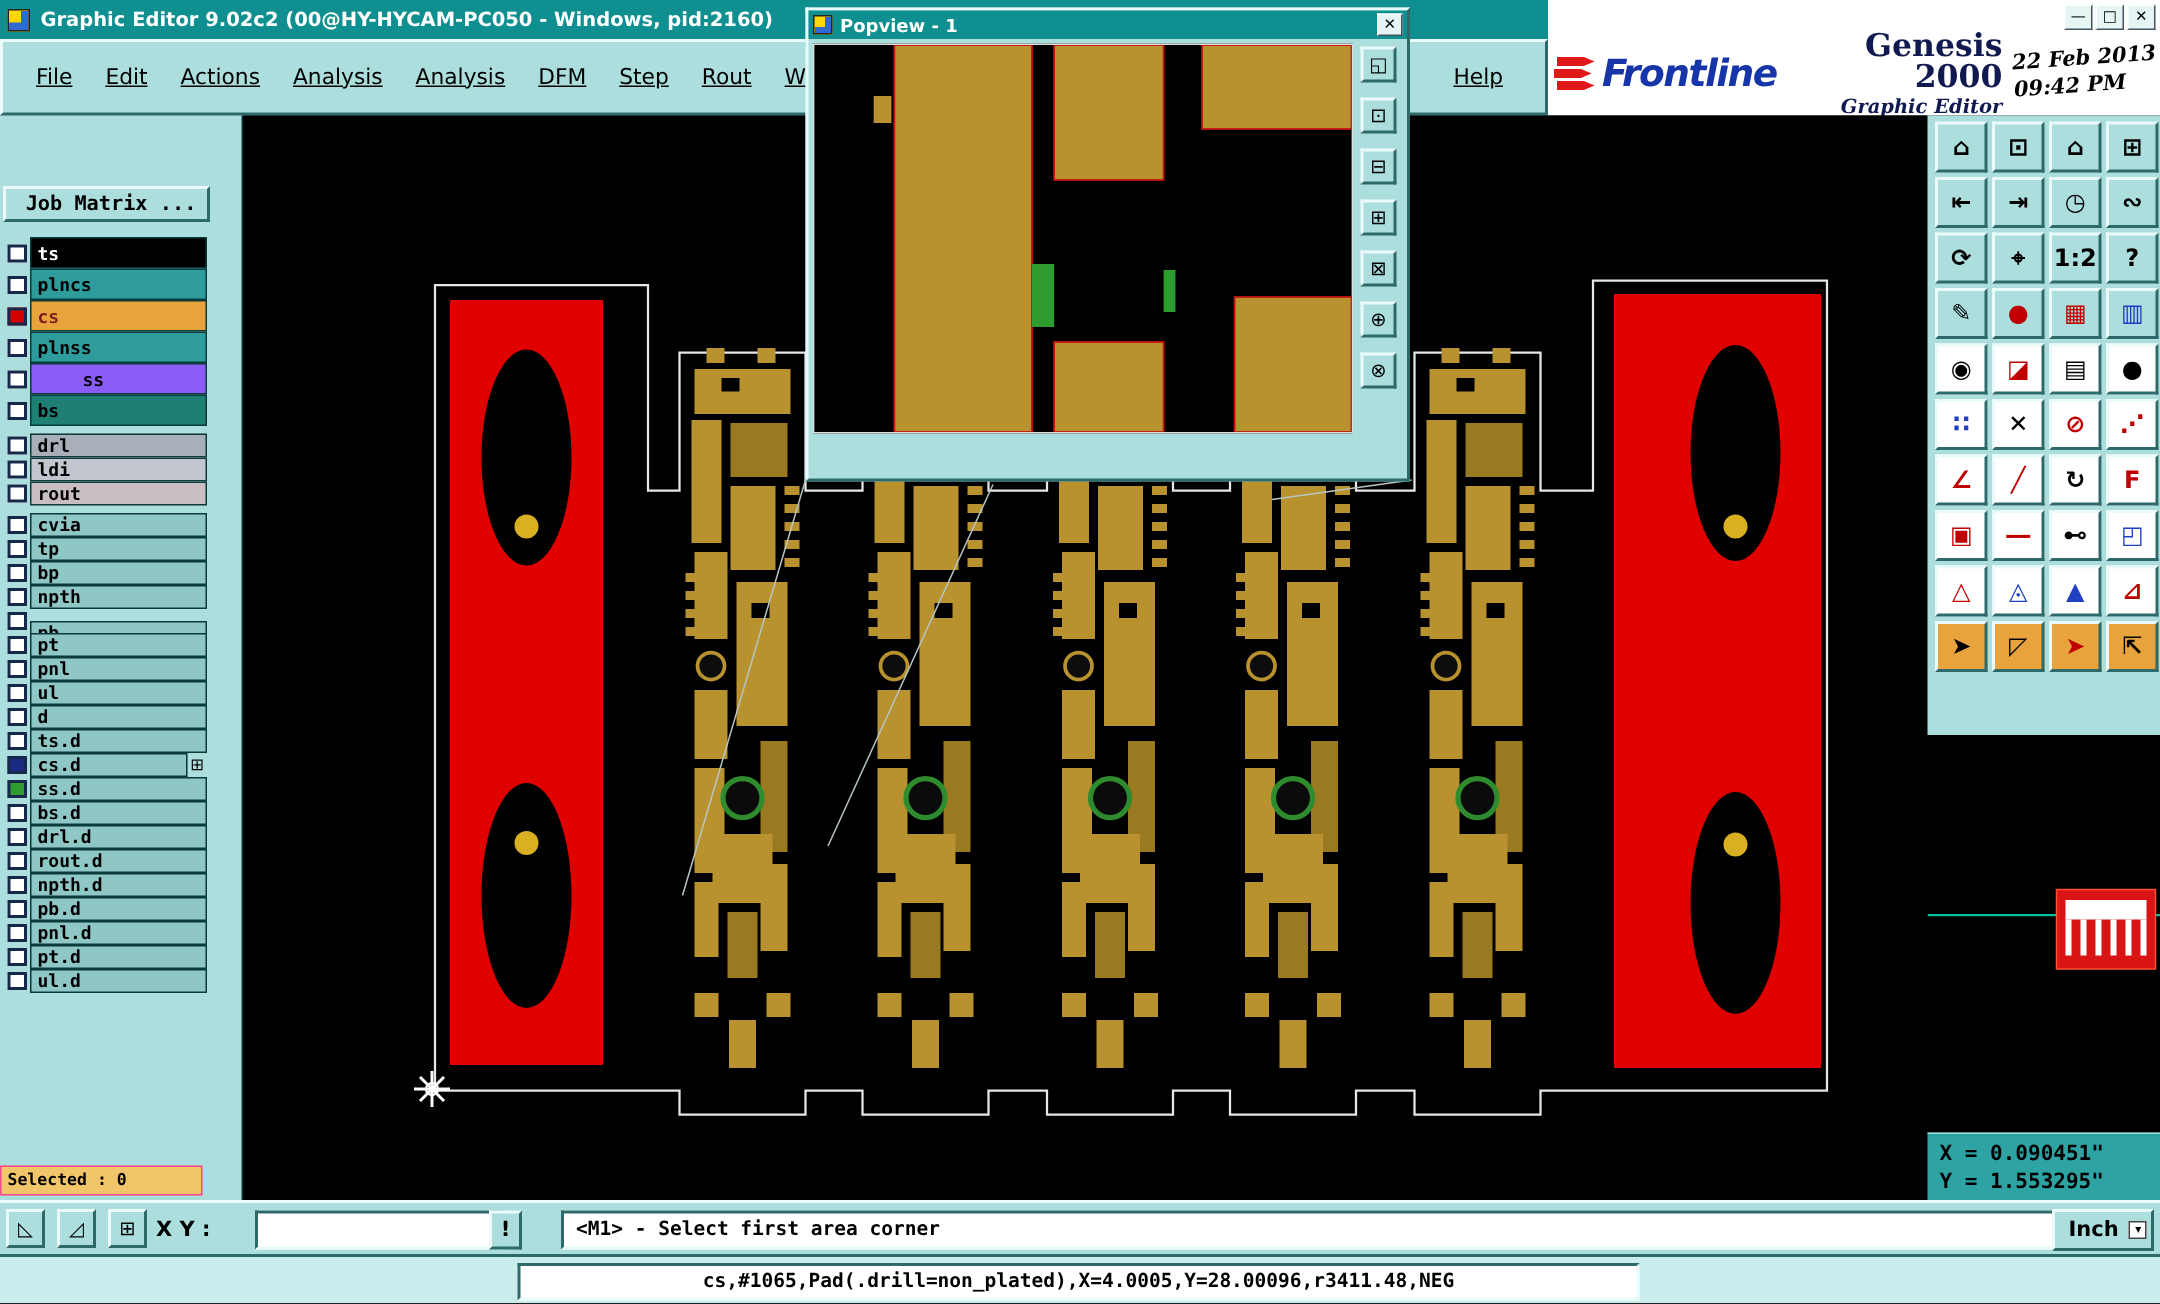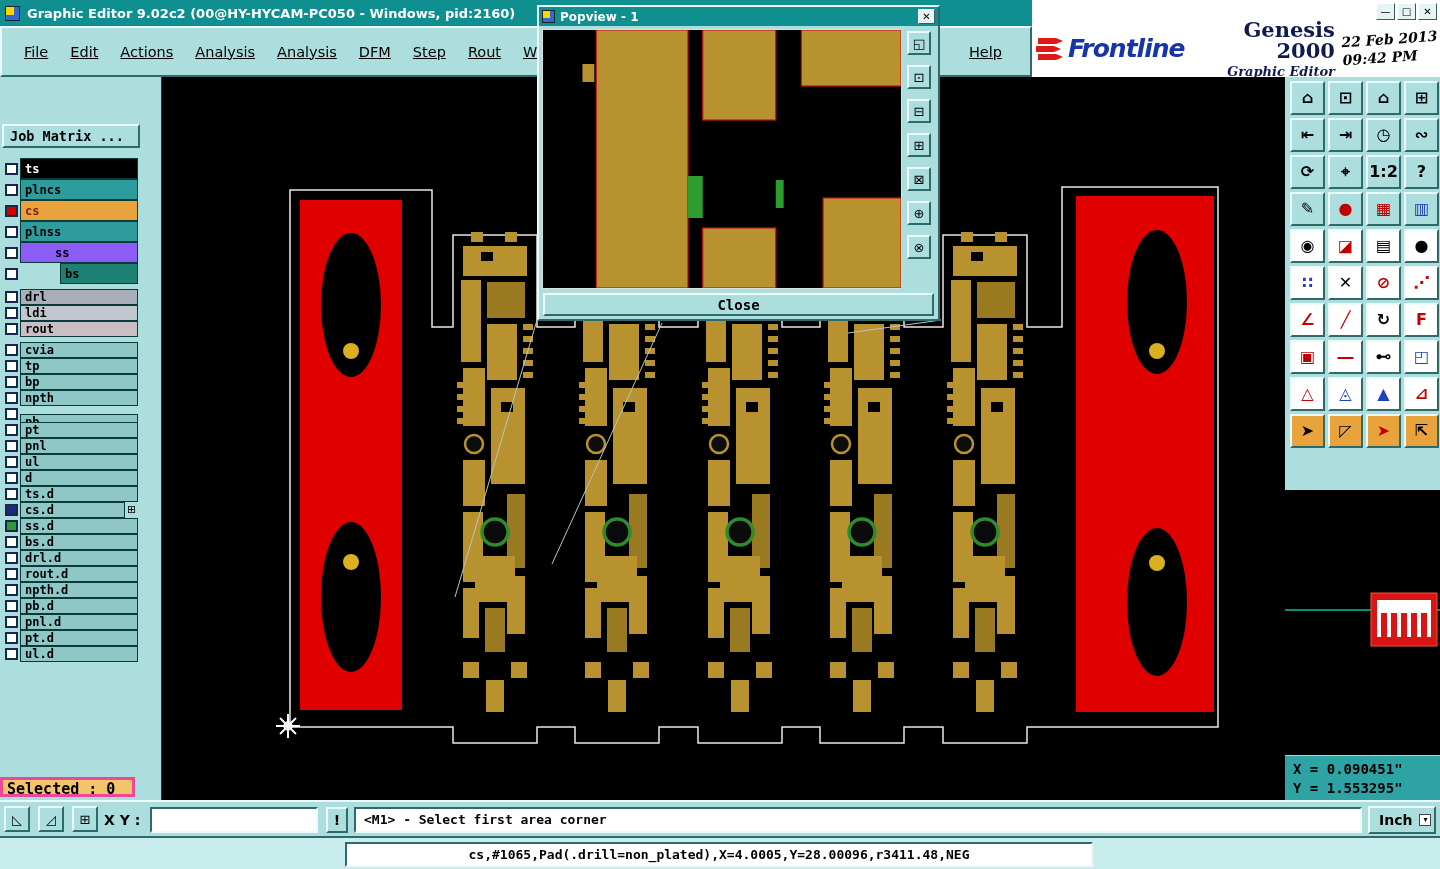--- a/index.html
+++ b/index.html
@@ -1,19 +1,19 @@
 <!DOCTYPE html>
 <html><head>
 <meta charset="utf-8">
 <style>
   *{margin:0;padding:0;box-sizing:border-box;}
   html,body{width:1440px;height:869px;background:#000;font-family:"DejaVu Sans",sans-serif;}
   #app{position:relative;width:1440px;height:869px;overflow:hidden;background:#000;}
   .raised{border:2px solid;border-color:#EAF9F9 #2E6A6A #2E6A6A #EAF9F9;}
-  .sunken{border:2px solid;border-color:#2E6A6A #EAF9F9 #EAF9F9 #2E6A6A;}
+  .sunken{border:2px solid;border-color:#2E6A6A #EAF9F9 #EAF9F9 #2E6A6A;margin-left:20px;}
   button{font-family:"DejaVu Sans",sans-serif;cursor:default;background:#ACDEDE;}
 
   
   .titlebar{position:absolute;left:0;top:0;width:1032px;height:26px;background:#0F8F8F;display:flex;align-items:center;padding-left:5px;gap:7px;}
   .app-icon{width:15px;height:15px;background:#FFD700;border:1px solid #222;box-shadow:inset -5px -5px 0 #2E6ACF;}
   .title-text{color:#fff;font-weight:bold;font-size:13px;white-space:nowrap;}
 
   
   .topwhite{position:absolute;left:1032px;top:0;width:408px;height:77px;background:#FFF;}
   .win-controls{position:absolute;right:3px;top:3px;display:flex;gap:2px;}
@@ -28,29 +28,29 @@
 
   
   .menubar{position:absolute;left:0;top:26px;width:1032px;height:51px;background:#ACDEDE;border:2px solid;border-color:#EAF9F9 #2E6A6A #2E6A6A #EAF9F9;display:flex;align-items:center;padding:0 14px 0 22px;gap:22px;font-size:14.5px;color:#000;}
   .menu-item,.menu-help{text-decoration:underline;white-space:nowrap;}
   .menu-help{margin-left:auto;margin-right:14px;}
 
   
   .left-panel{position:absolute;left:0;top:77px;width:162px;height:723px;background:#ACDEDE;border-right:1px solid #0A3A3A;}
   .jobbox{position:absolute;left:2px;top:4px;width:157px;border:1px solid #2E6A6A;background:#9ED2D2;}
   .jobline{height:19px;font-family:"DejaVu Sans Mono",monospace;font-weight:bold;font-size:13.5px;line-height:19px;padding-left:3px;white-space:nowrap;}
-  .matrix-btn{position:absolute;left:2px;top:47px;width:138px;height:24px;font-family:"DejaVu Sans Mono",monospace;font-weight:bold;font-size:13.5px;text-align:left;padding-left:6px;}
+  .matrix-btn{position:absolute;left:2px;top:47px;width:138px;height:24px;font-family:"DejaVu Sans Mono",monospace;font-weight:bold;font-size:13.5px;text-align:center;padding-left:6px;}
   #layer-list{position:absolute;left:5px;top:81px;width:133px;}
   .layer-row{display:flex;align-items:center;height:16px;}
   .layer-row.tall{height:21px;}
   .layer-row.gap{margin-top:5px;}
   .chk{width:13px;height:12px;border:2px solid #18284A;background:#fff;flex:none;margin-right:2px;}
   .lbar{flex:1;height:100%;display:flex;align-items:center;padding-left:4px;font-family:"DejaVu Sans Mono",monospace;font-weight:bold;font-size:12px;border:1px solid #0A3A3A;white-space:nowrap;}
   .lbadge{width:13px;font-size:11px;line-height:12px;text-align:center;color:#000;}
-  .selected-bar{position:absolute;left:0;top:700px;width:135px;height:20px;background:#F2C56A;border:3px solid #ec4899;font-family:"DejaVu Sans Mono",monospace;font-weight:bold;font-size:15px;line-height:18px;padding-left:4px;}
+  .selected-bar{position:absolute;left:0;top:700px;width:135px;height:20px;background:#F2C56A;border:1px solid #ec4899;font-family:"DejaVu Sans Mono",monospace;font-weight:bold;font-size:11px;line-height:18px;padding-left:4px;}
 
   
   .canvas{position:absolute;left:162px;top:77px;width:1123px;height:723px;background:#000;}
 
   
   #tool-grid{position:absolute;left:1285px;top:77px;width:155px;height:413px;background:#ACDEDE;display:grid;grid-template-columns:repeat(4,35px);grid-auto-rows:34px;gap:3px;padding:4px 0 0 5px;align-content:start;}
   .tbtn{display:flex;align-items:center;justify-content:center;font-size:16px;font-weight:bold;line-height:1;padding:0;}
 
   
   .right-nav{position:absolute;left:1285px;top:490px;width:155px;height:265px;background:#000;}
@@ -154,21 +154,21 @@
         <div class="layer-row tall">
           <span class="chk" style="background: rgb(255, 255, 255);"></span>
           <span class="lbar" style="background: rgb(46, 156, 156); color: rgb(0, 0, 0);">plnss</span>
         </div>
         <div class="layer-row tall">
           <span class="chk" style="background: rgb(255, 255, 255);"></span>
           <span class="lbar" style="background: #8b5cf6; color: rgb(0, 0, 0); padding-left: 34px;">ss</span>
         </div>
         <div class="layer-row tall">
           <span class="chk" style="background: rgb(255, 255, 255);"></span>
-          <span class="lbar" style="background: rgb(30, 128, 116); color: rgb(0, 0, 0); margin-left: 40px;">bs</span>
+          <span class="lbar" style="background: rgb(30, 128, 116); color: rgb(0, 0, 0);">bs</span>
         </div>
         <div class="layer-row gap">
           <span class="chk" style="background: rgb(255, 255, 255);"></span>
           <span class="lbar" style="background: rgb(169, 175, 184); color: rgb(0, 0, 0);">drl</span>
         </div>
         <div class="layer-row">
           <span class="chk" style="background: rgb(255, 255, 255);"></span>
           <span class="lbar" style="background: rgb(194, 198, 206); color: #000000;">ldi</span>
         </div>
         <div class="layer-row">
@@ -457,16 +457,15 @@
     </div>
     <div id="pop-tools">
         <button class="pbtn raised">◱</button>
         <button class="pbtn raised">⊡</button>
         <button class="pbtn raised">⊟</button>
         <button class="pbtn raised">⊞</button>
         <button class="pbtn raised">⊠</button>
         <button class="pbtn raised">⊕</button>
         <button class="pbtn raised">⊗</button>
       </div>
-    <button class="pop-close-btn raised">Close</button>
   </div>
 
 </div>
 
 </body></html>

